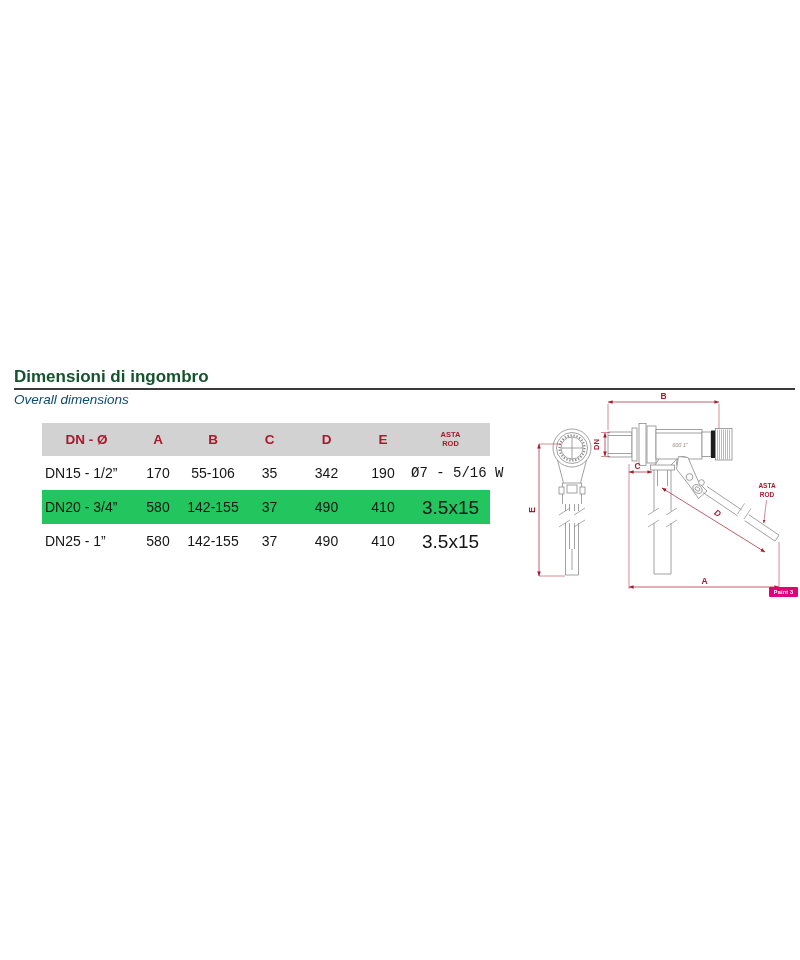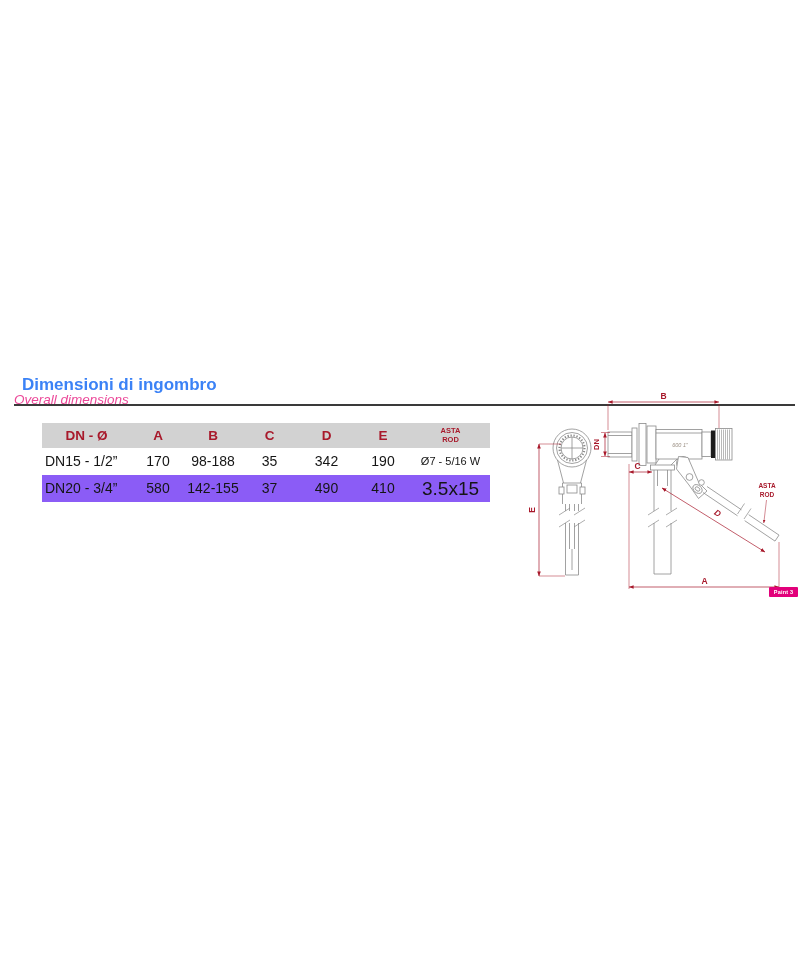--- a/index.html
+++ b/index.html
@@ -5,42 +5,42 @@
   html,body{margin:0;padding:0;}
   body{
     width:800px;height:960px;background:#ffffff;position:relative;overflow:hidden;
     font-family:"Liberation Sans", sans-serif;color:#151515;
   }
   .title-block{
     position:absolute;left:14px;top:367px;width:781px;
     border-bottom:2px solid #3a3a3a;padding-bottom:1px;
   }
   .title-block h1{
-    margin:8px;font-size:17px;line-height:20px;font-weight:bold;color:#3b82f6;
+    margin:0;font-size:17px;line-height:20px;font-weight:bold;color:#14532d;
   }
   .subtitle{
-    position:absolute;left:14px;top:392px;font-size:13.5px;font-style:italic;color:#ec4899;
+    position:absolute;left:14px;top:392px;font-size:13.5px;font-style:italic;color:#0c4a6e;
   }
   table.dims{
     position:absolute;left:42px;top:423px;width:448px;
     border-collapse:collapse;table-layout:fixed;font-size:14px;
   }
   table.dims th,table.dims td{
     padding:0;margin:0;text-align:center;vertical-align:middle;
-    height:27px;line-height:19px;white-space:nowrap;font-weight:normal;
+    height:34px;line-height:19px;white-space:nowrap;font-weight:normal;
   }
   table.dims thead th{
-    height:25px;line-height:13px;background:#d2d2d2;color:#a8192b;
+    height:33px;line-height:13px;background:#d2d2d2;color:#a8192b;
     font-weight:bold;font-size:13.5px;
   }
   table.dims thead th.asta{font-size:7.5px;line-height:8.5px;}
   table.dims td.c0{text-align:left;padding-left:3px;}
-  table.dims tr.stripe td{background:#8b5cf6;}
+  table.dims tr.stripe td{background:#22c55e;}
   table.dims td.c6{font-size:19px;}
-  table.dims tr.first td.c6{font-size:11px;}
+  table.dims tr.first td.c6{font-size:14px;font-family:Liberation Mono, monospace;}
   svg text{font-family:"Liberation Sans", sans-serif;}
   .watermark{
     position:absolute;left:769px;top:587px;width:29px;height:10px;
     background:#e2007a;border-radius:1px;color:#ffffff;font-size:5.5px;
     line-height:10px;text-align:center;font-weight:bold;letter-spacing:0.2px;
     overflow:hidden;
   }
 </style>
 </head>
 <body>
@@ -71,28 +71,37 @@
       <th class="asta">
         <span>ASTA</span><br>
         <span>ROD</span>
       </th>
     </tr>
   </thead>
   <tbody>
       <tr class="first">
         <td class="c0">DN15 - 1/2”</td>
         <td class="c1">170</td>
-        <td class="c2">98-188</td>
+        <td class="c2">55-106</td>
         <td class="c3">35</td>
         <td class="c4">342</td>
         <td class="c5">190</td>
         <td class="c6">Ø7 - 5/16 W</td>
       </tr>
       <tr class="stripe">
         <td class="c0">DN20 - 3/4”</td>
+        <td class="c1">580</td>
+        <td class="c2">142-155</td>
+        <td class="c3">37</td>
+        <td class="c4">490</td>
+        <td class="c5">410</td>
+        <td class="c6">3.5x15</td>
+      </tr>
+      <tr>
+        <td class="c0">DN25 - 1”</td>
         <td class="c1">580</td>
         <td class="c2">142-155</td>
         <td class="c3">37</td>
         <td class="c4">490</td>
         <td class="c5">410</td>
         <td class="c6">3.5x15</td>
       </tr>
     </tbody>
 </table>
 

